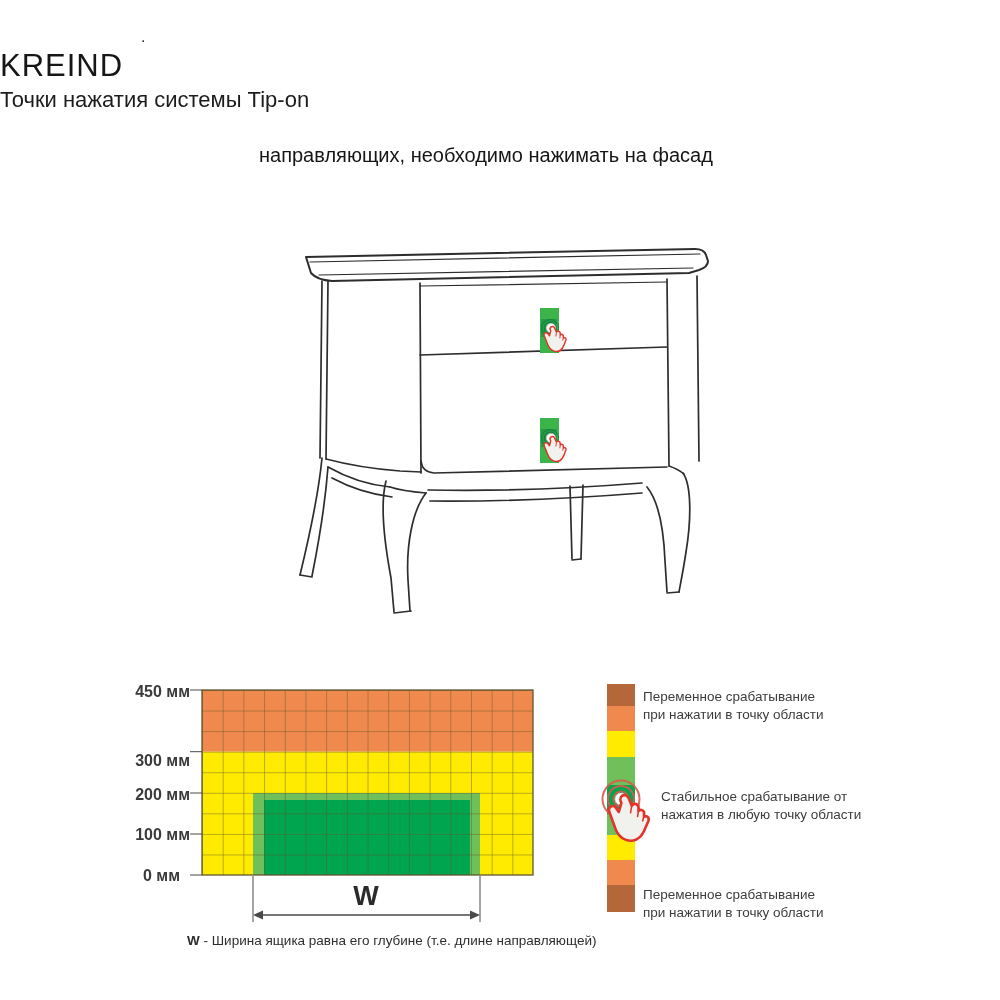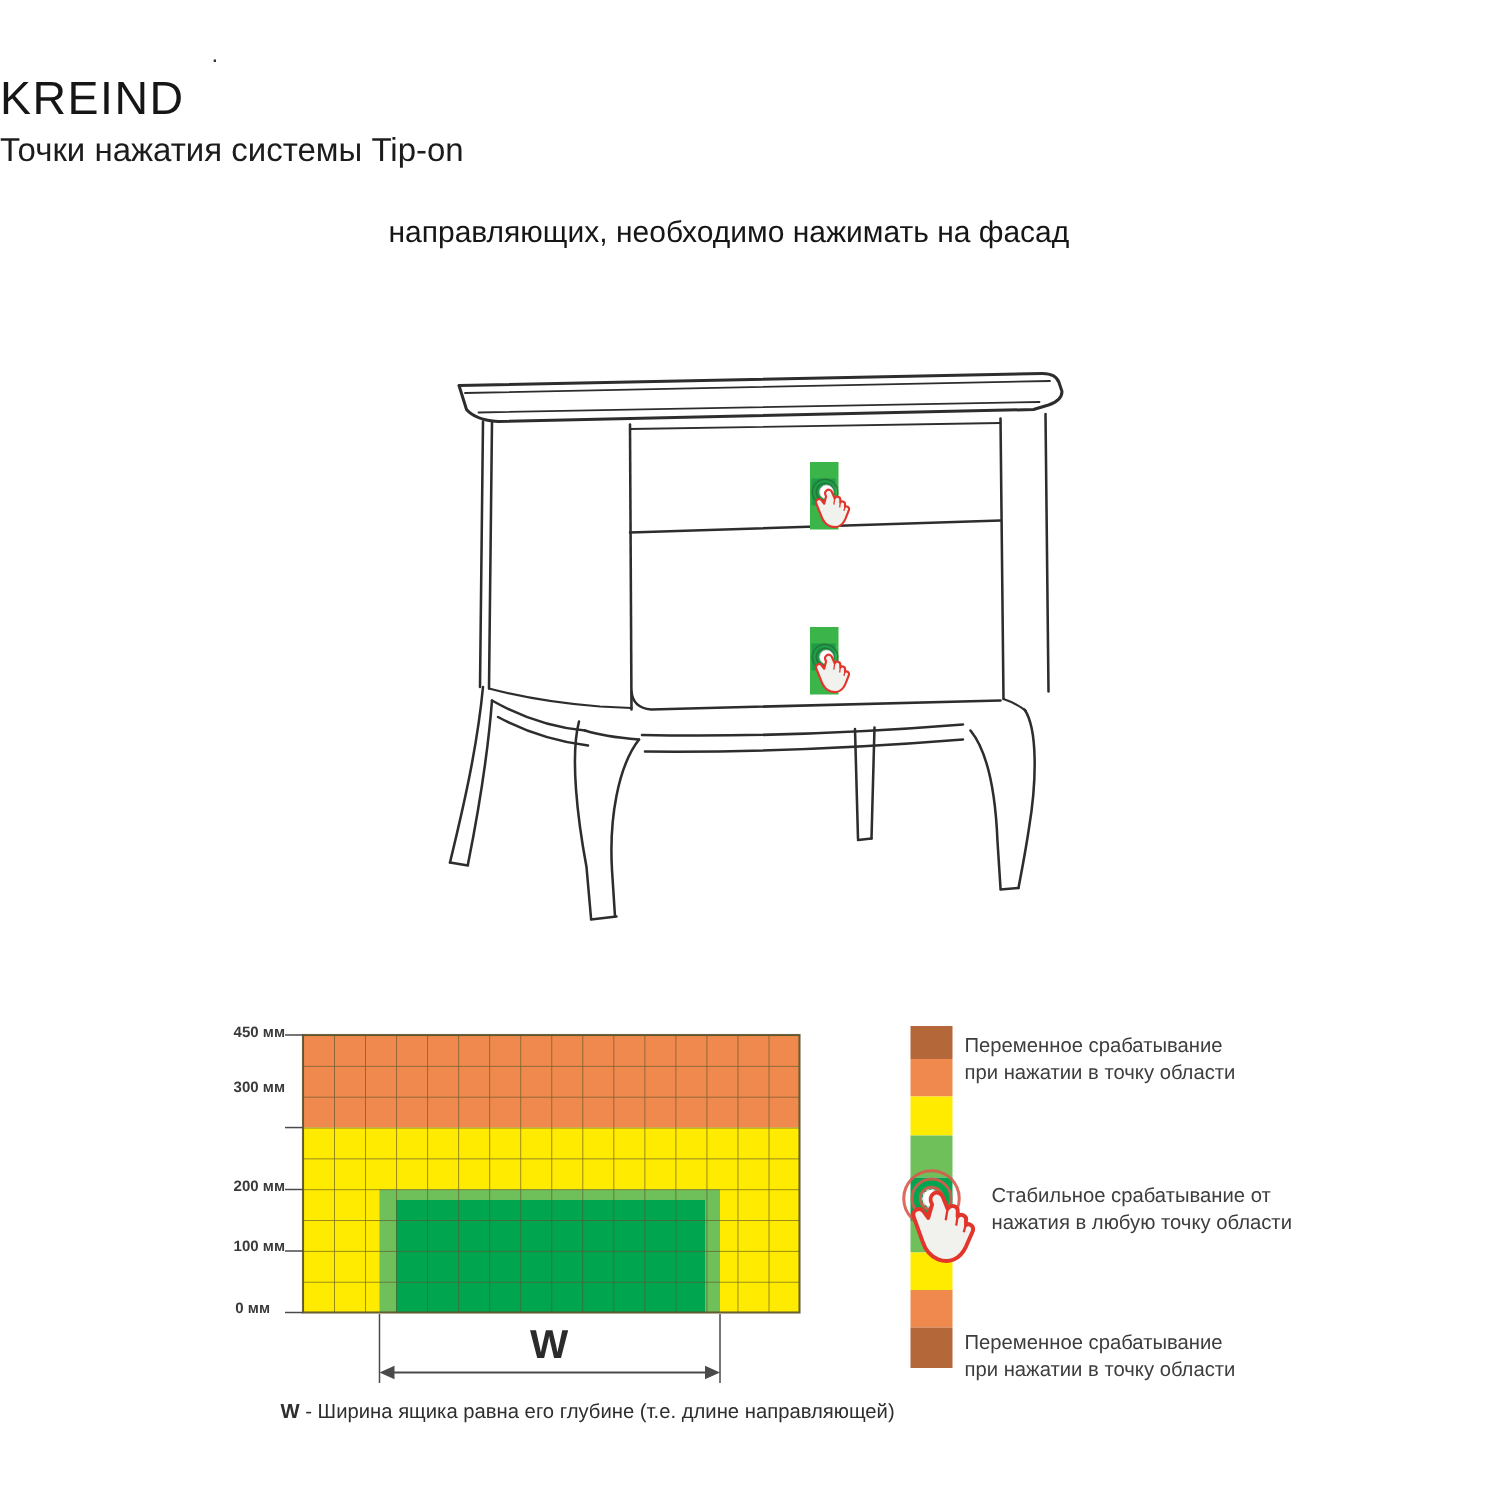--- a/index.html
+++ b/index.html
@@ -6,21 +6,21 @@
   body{
     width:1000px;height:1000px;position:relative;background:#ffffff;
     font-family:"Liberation Sans", sans-serif;color:#1f1f1f;overflow:hidden;
   }
   .abs{position:absolute;}
   .center{left:0;width:1000px;text-align:left;}
   .brand{top:48px;font-size:31px;letter-spacing:1px;color:#161616;}
   .subtitle{top:87px;font-size:22px;color:#1c1c1c;}
   .intro{left:259px;top:139px;width:520px;font-size:20px;line-height:33px;color:#161616;text-align:left;}
   .dot-artifact{left:141px;top:28px;font-size:16px;color:#333;}
-  .tick-label{width:80px;text-align:right;font-size:10px;font-weight:bold;color:#3a3a3a;}
+  .tick-label{width:80px;text-align:right;font-size:16px;font-weight:bold;color:#3a3a3a;}
   .w-label{left:276px;top:881px;width:180px;text-align:center;font-size:27px;font-weight:bold;color:#2b2b2b;}
   .caption{left:187px;top:933px;font-size:13.5px;color:#2e2e2e;}
   .caption b{font-weight:bold;}
   .legend-strip{left:607px;top:684px;width:28px;display:flex;flex-direction:column;}
   .legend-label{font-size:13.5px;line-height:17.5px;color:#3d3d3d;}
   .lg-top{left:643px;top:688px;}
   .lg-mid{left:661px;top:788px;}
   .lg-bot{left:643px;top:886px;}
   svg{display:block;}
 </style>
@@ -141,21 +141,21 @@
   <g>
     <line x1="113" y1="206" x2="113" y2="252" stroke-width="1" stroke="#4A4A4A"></line>
     <line x1="340" y1="206" x2="340" y2="252" stroke-width="1" stroke="#4A4A4A"></line>
     <line x1="119" y1="245" x2="334" y2="245" stroke-width="1.4" stroke="#4A4A4A"></line>
     <polygon points="113,245 123,240.5 123,249.5" fill="#4A4A4A"></polygon>
     <polygon points="340,245 330,240.5 330,249.5" fill="#4A4A4A"></polygon>
   </g>
 </svg>
 
 <div class="abs tick-label" style="left:110px;top:683px;">450 мм</div>
-<div class="abs tick-label" style="left:110px;top:720px;">300 мм</div>
+<div class="abs tick-label" style="left:110px;top:752px;">300 мм</div>
 <div class="abs tick-label" style="left:110px;top:786px;">200 мм</div>
 <div class="abs tick-label" style="left:110px;top:826px;">100 мм</div>
 <div class="abs tick-label" style="left:100px;top:867px;">0 мм</div>
 
 <div class="abs w-label">W</div>
 <div class="abs caption"><b>W</b><span> - Ширина ящика равна его глубине (т.е. длине направляющей)</span></div>
 
 <div class="abs legend-strip">
     <div style="height: 22px; background: rgb(180, 104, 58);"></div>
     <div style="height: 25px; background: rgb(240, 137, 77);"></div>

